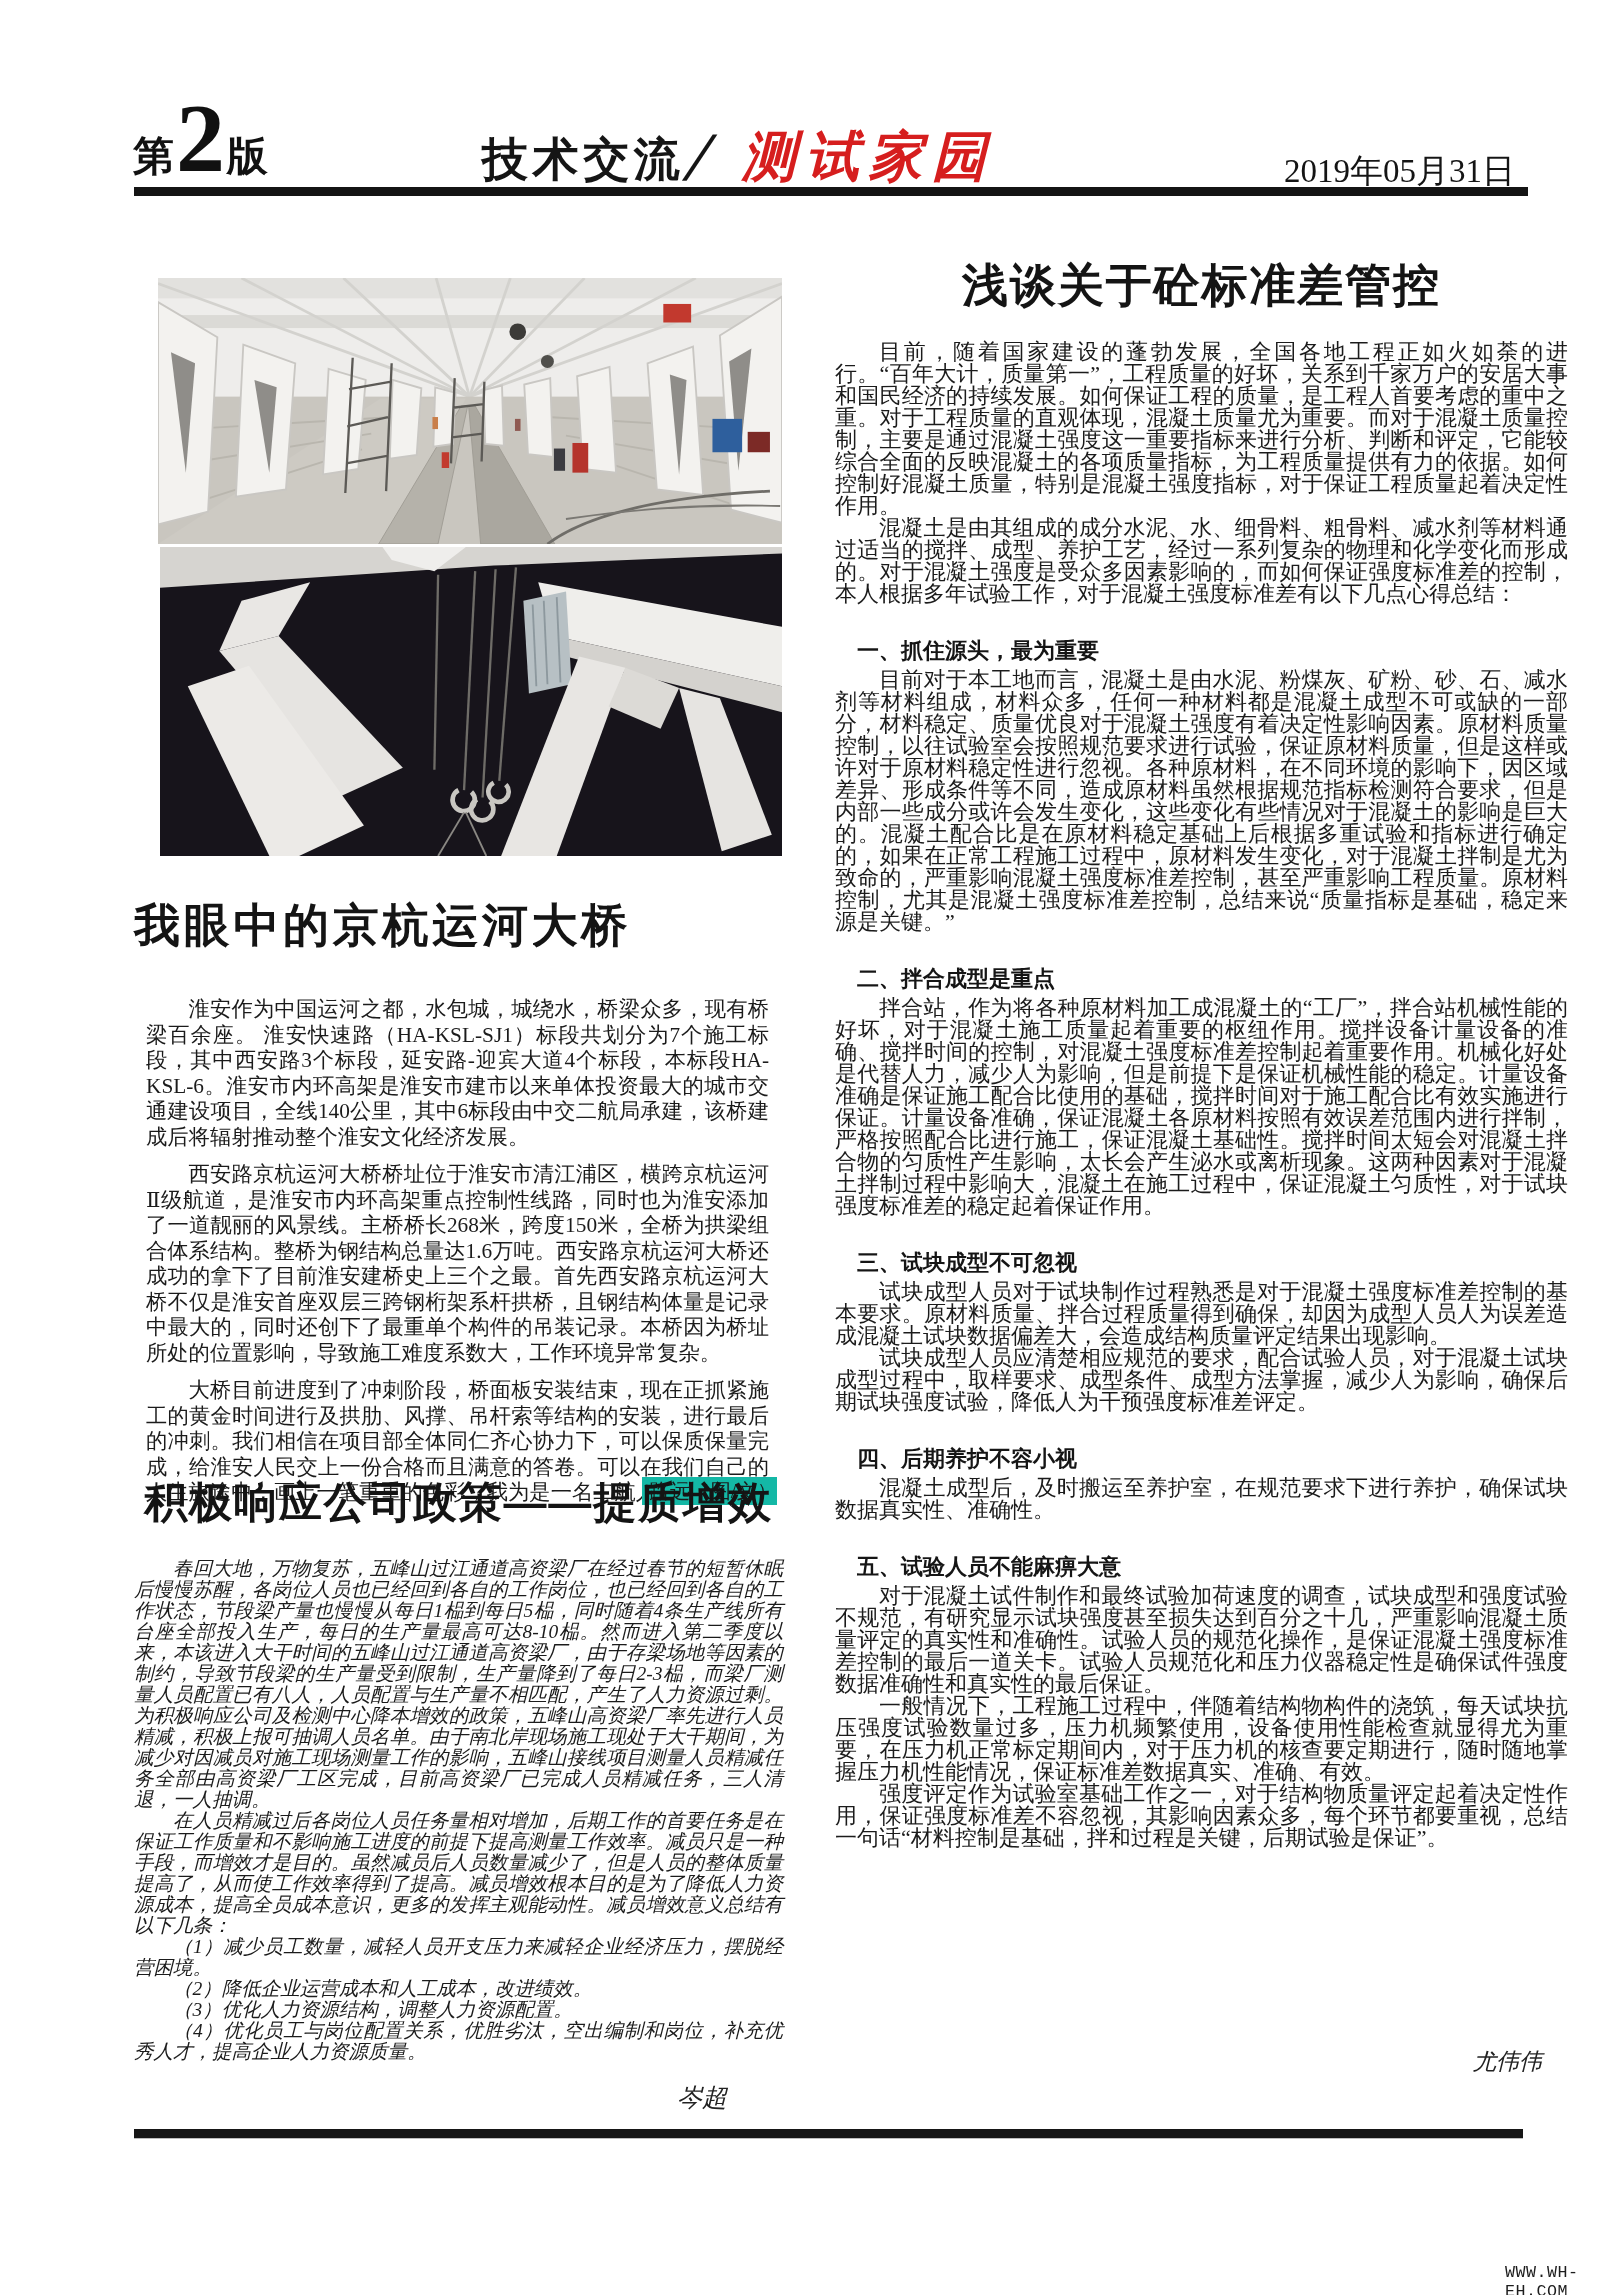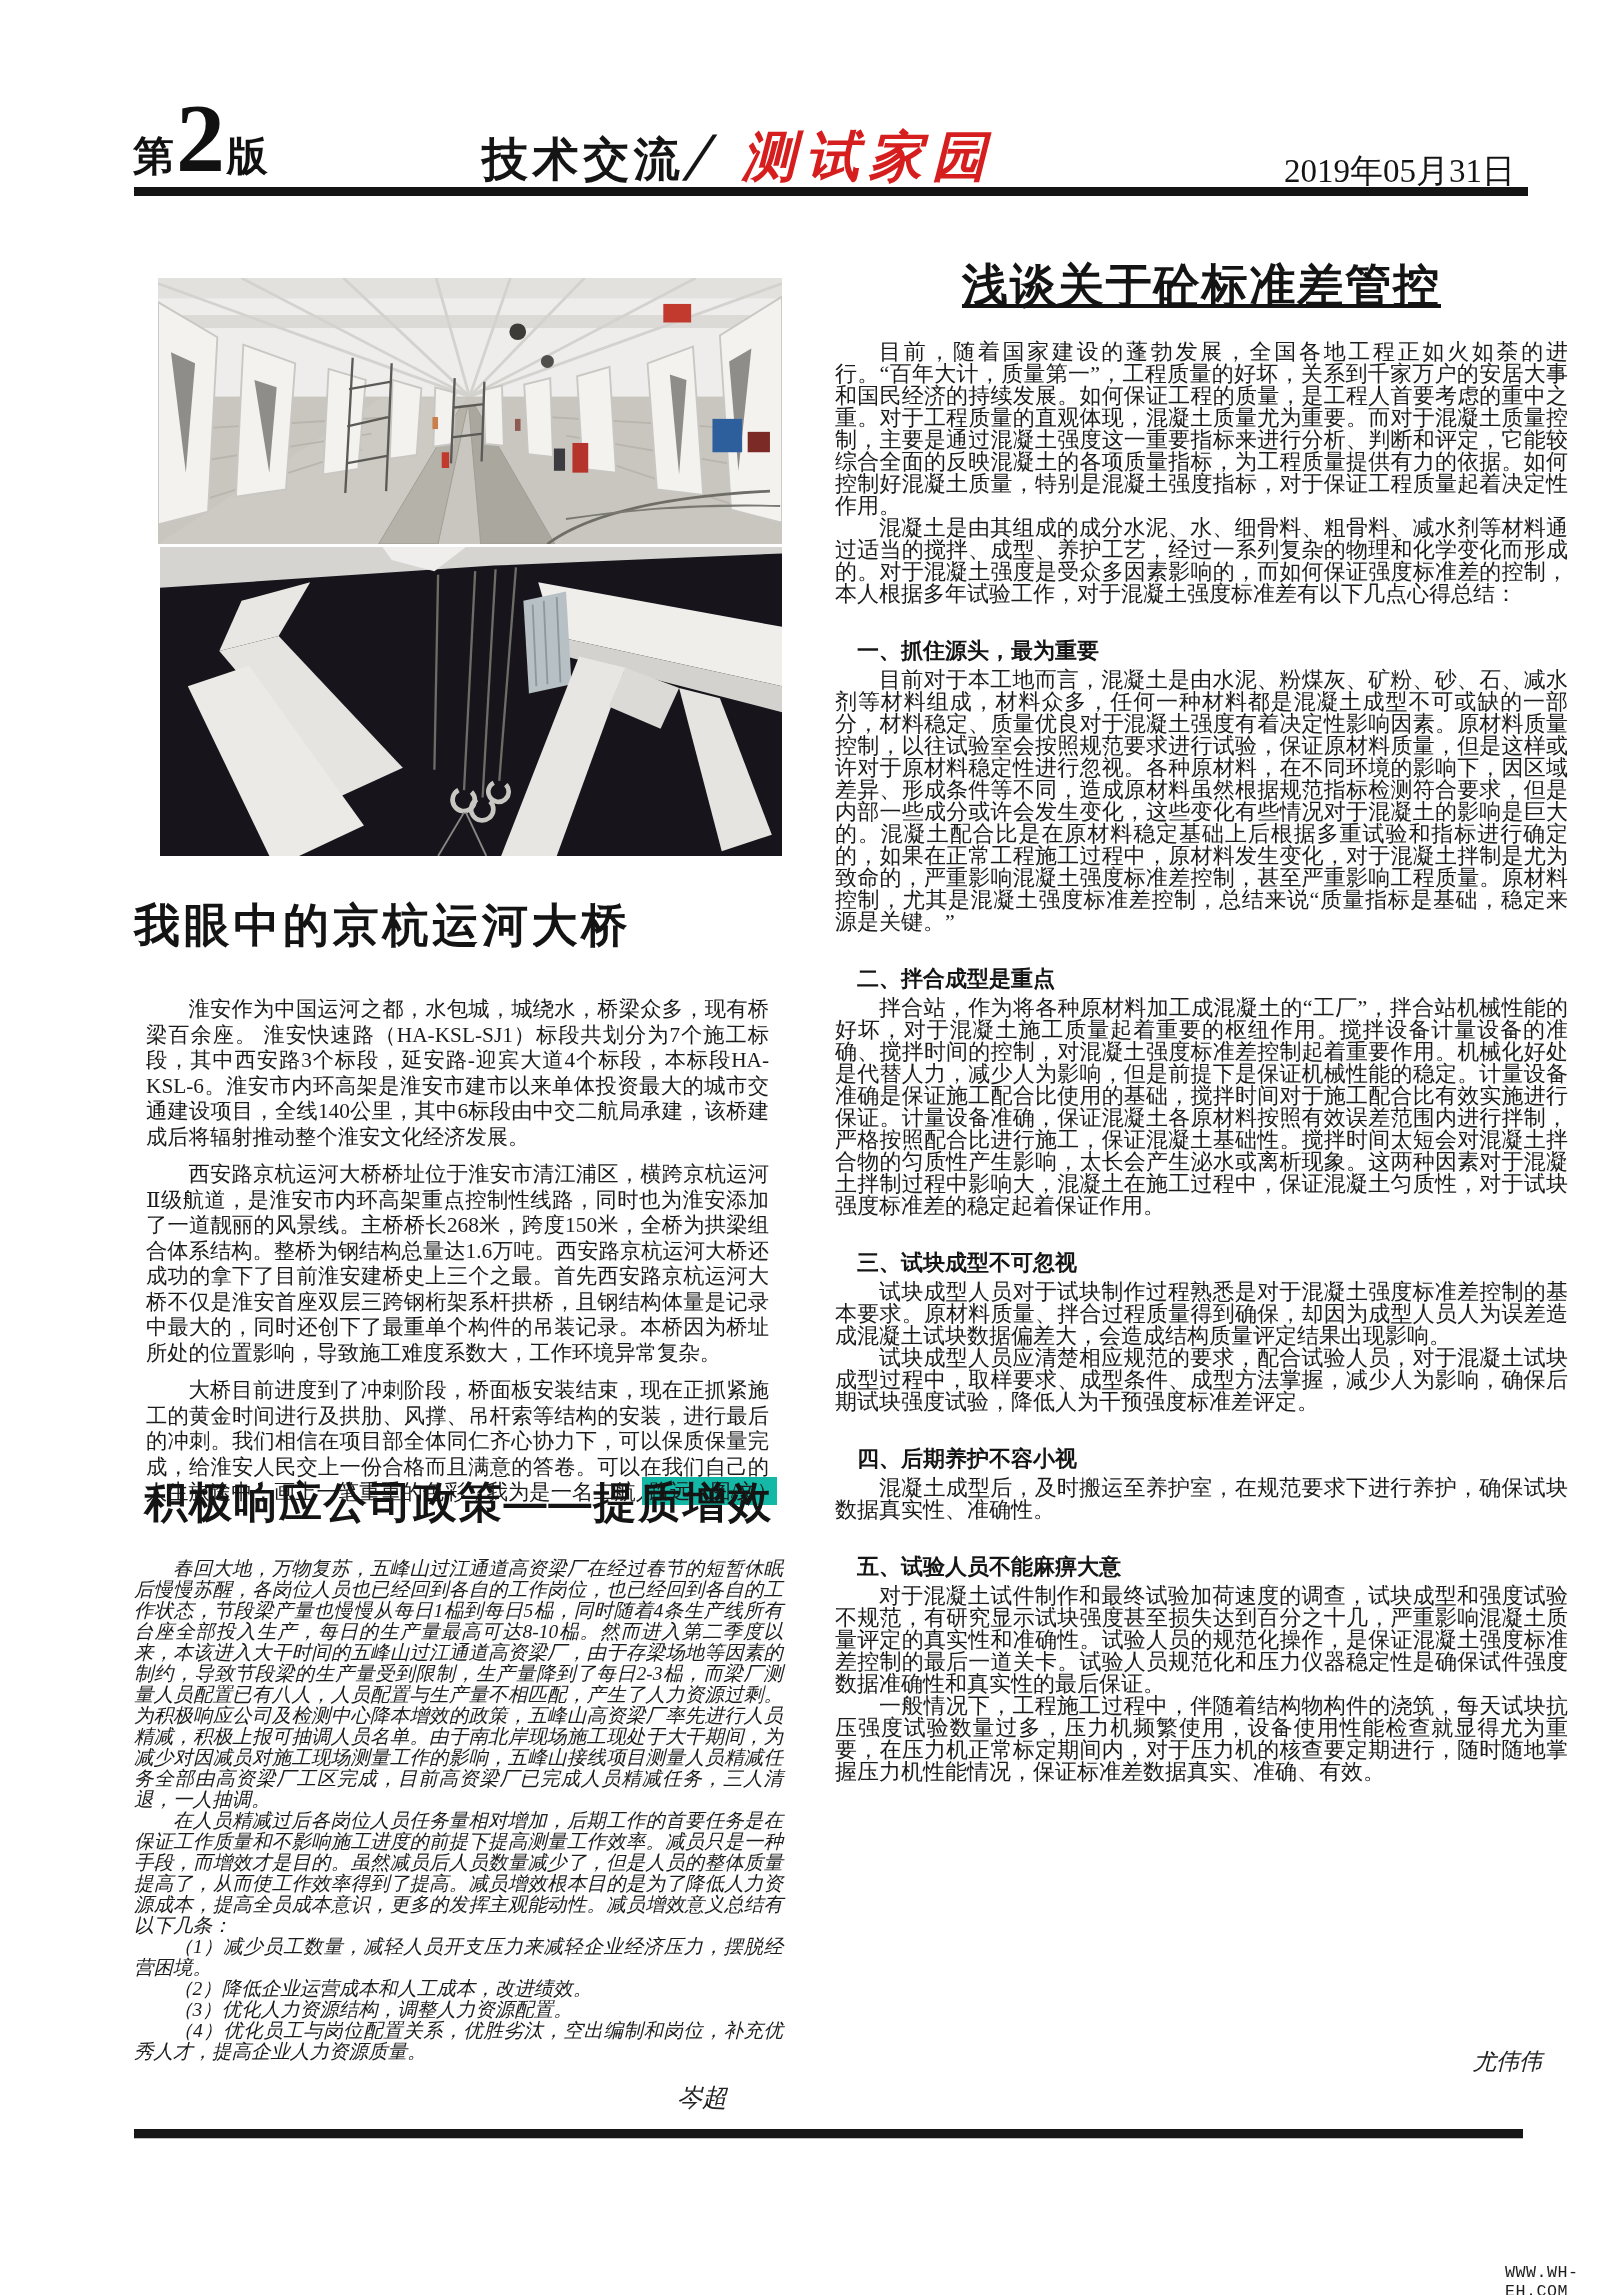--- a/index.html
+++ b/index.html
@@ -37,21 +37,21 @@
   .t2 { left:134px; top:1477px; width:649px; text-align:center;
         font:bold 43px/1.2 "Liberation Sans","DejaVu Sans",sans-serif; letter-spacing:1.9px; color:#141414; }
   .a2 { left:134px; top:1558px; width:649px; }
   .a2 p { margin:0; font-size:19.5px; line-height:21px; text-align:justify; text-indent:2em;font-style:italic; }
   .sig-left { left:134px; top:2081px; width:649px; text-align:right; padding-right:56px; box-sizing:border-box;
               font-style:italic; font-size:25px; color:#222; }
 
   
   .col-right { left:835px; top:258px; width:733px; }
   .r-title { margin:0 0 28px 0; text-align:center;
-             font:bold 46px/1.2 "Liberation Sans","DejaVu Sans",sans-serif; letter-spacing:1.9px; color:#141414;text-decoration:underline; }
+             font:bold 46px/1.2 "Liberation Sans","DejaVu Sans",sans-serif; letter-spacing:1.9px; color:#141414; }
   .r-body p { margin:0; font-size:22px; line-height:22px; text-align:justify; text-indent:2em; }
   .r-body h3 { margin:33px 0 5.6px 0; font:bold 22px/1.15 "Liberation Sans","DejaVu Sans",sans-serif;
                text-indent:1em; color:#151515; }
   .sig-right { left:835px; top:2046px; width:707px; text-align:right; font-style:italic; font-size:23px; color:#222; }
 
   
   .bottom-rule { left:134px; top:2129px; width:1389px; height:9.3px; background:#161616; border-bottom:1.9px solid #bdbdbd; }
   .site { left:1505px; top:2263px; font-family:"Liberation Mono","DejaVu Sans Mono",monospace;
           font-size:16.7px; color:#1d1d1d; letter-spacing:0.5px; }
 </style>
@@ -207,19 +207,20 @@
     <h3>三、试块成型不可忽视</h3>
     <p>试块成型人员对于试块制作过程熟悉是对于混凝土强度标准差控制的基本要求。原材料质量、拌合过程质量得到确保，却因为成型人员人为误差造成混凝土试块数据偏差大，会造成结构质量评定结果出现影响。</p>
     <p>试块成型人员应清楚相应规范的要求，配合试验人员，对于混凝土试块成型过程中，取样要求、成型条件、成型方法掌握，减少人为影响，确保后期试块强度试验，降低人为干预强度标准差评定。</p>
 
     <h3>四、后期养护不容小视</h3>
     <p>混凝土成型后，及时搬运至养护室，在规范要求下进行养护，确保试块数据真实性、准确性。</p>
 
     <h3>五、试验人员不能麻痹大意</h3>
     <p>对于混凝土试件制作和最终试验加荷速度的调查，试块成型和强度试验不规范，有研究显示试块强度甚至损失达到百分之十几，严重影响混凝土质量评定的真实性和准确性。试验人员的规范化操作，是保证混凝土强度标准差控制的最后一道关卡。试验人员规范化和压力仪器稳定性是确保试件强度数据准确性和真实性的最后保证。</p>
     <p>一般情况下，工程施工过程中，伴随着结构物构件的浇筑，每天试块抗压强度试验数量过多，压力机频繁使用，设备使用性能检查就显得尤为重要，在压力机正常标定期间内，对于压力机的核查要定期进行，随时随地掌握压力机性能情况，保证标准差数据真实、准确、有效。</p>
+    <p>强度评定作为试验室基础工作之一，对于结构物质量评定起着决定性作用，保证强度标准差不容忽视，其影响因素众多，每个环节都要重视，总结一句话“材料控制是基础，拌和过程是关键，后期试验是保证”。</p>
   </div>
 </div>
 <div class="abs sig-right">尤伟伟</div>
 
 <div class="abs bottom-rule"></div>
 <div class="abs site">WWW.WH-EH.COM</div>
 
 
 </body></html>

